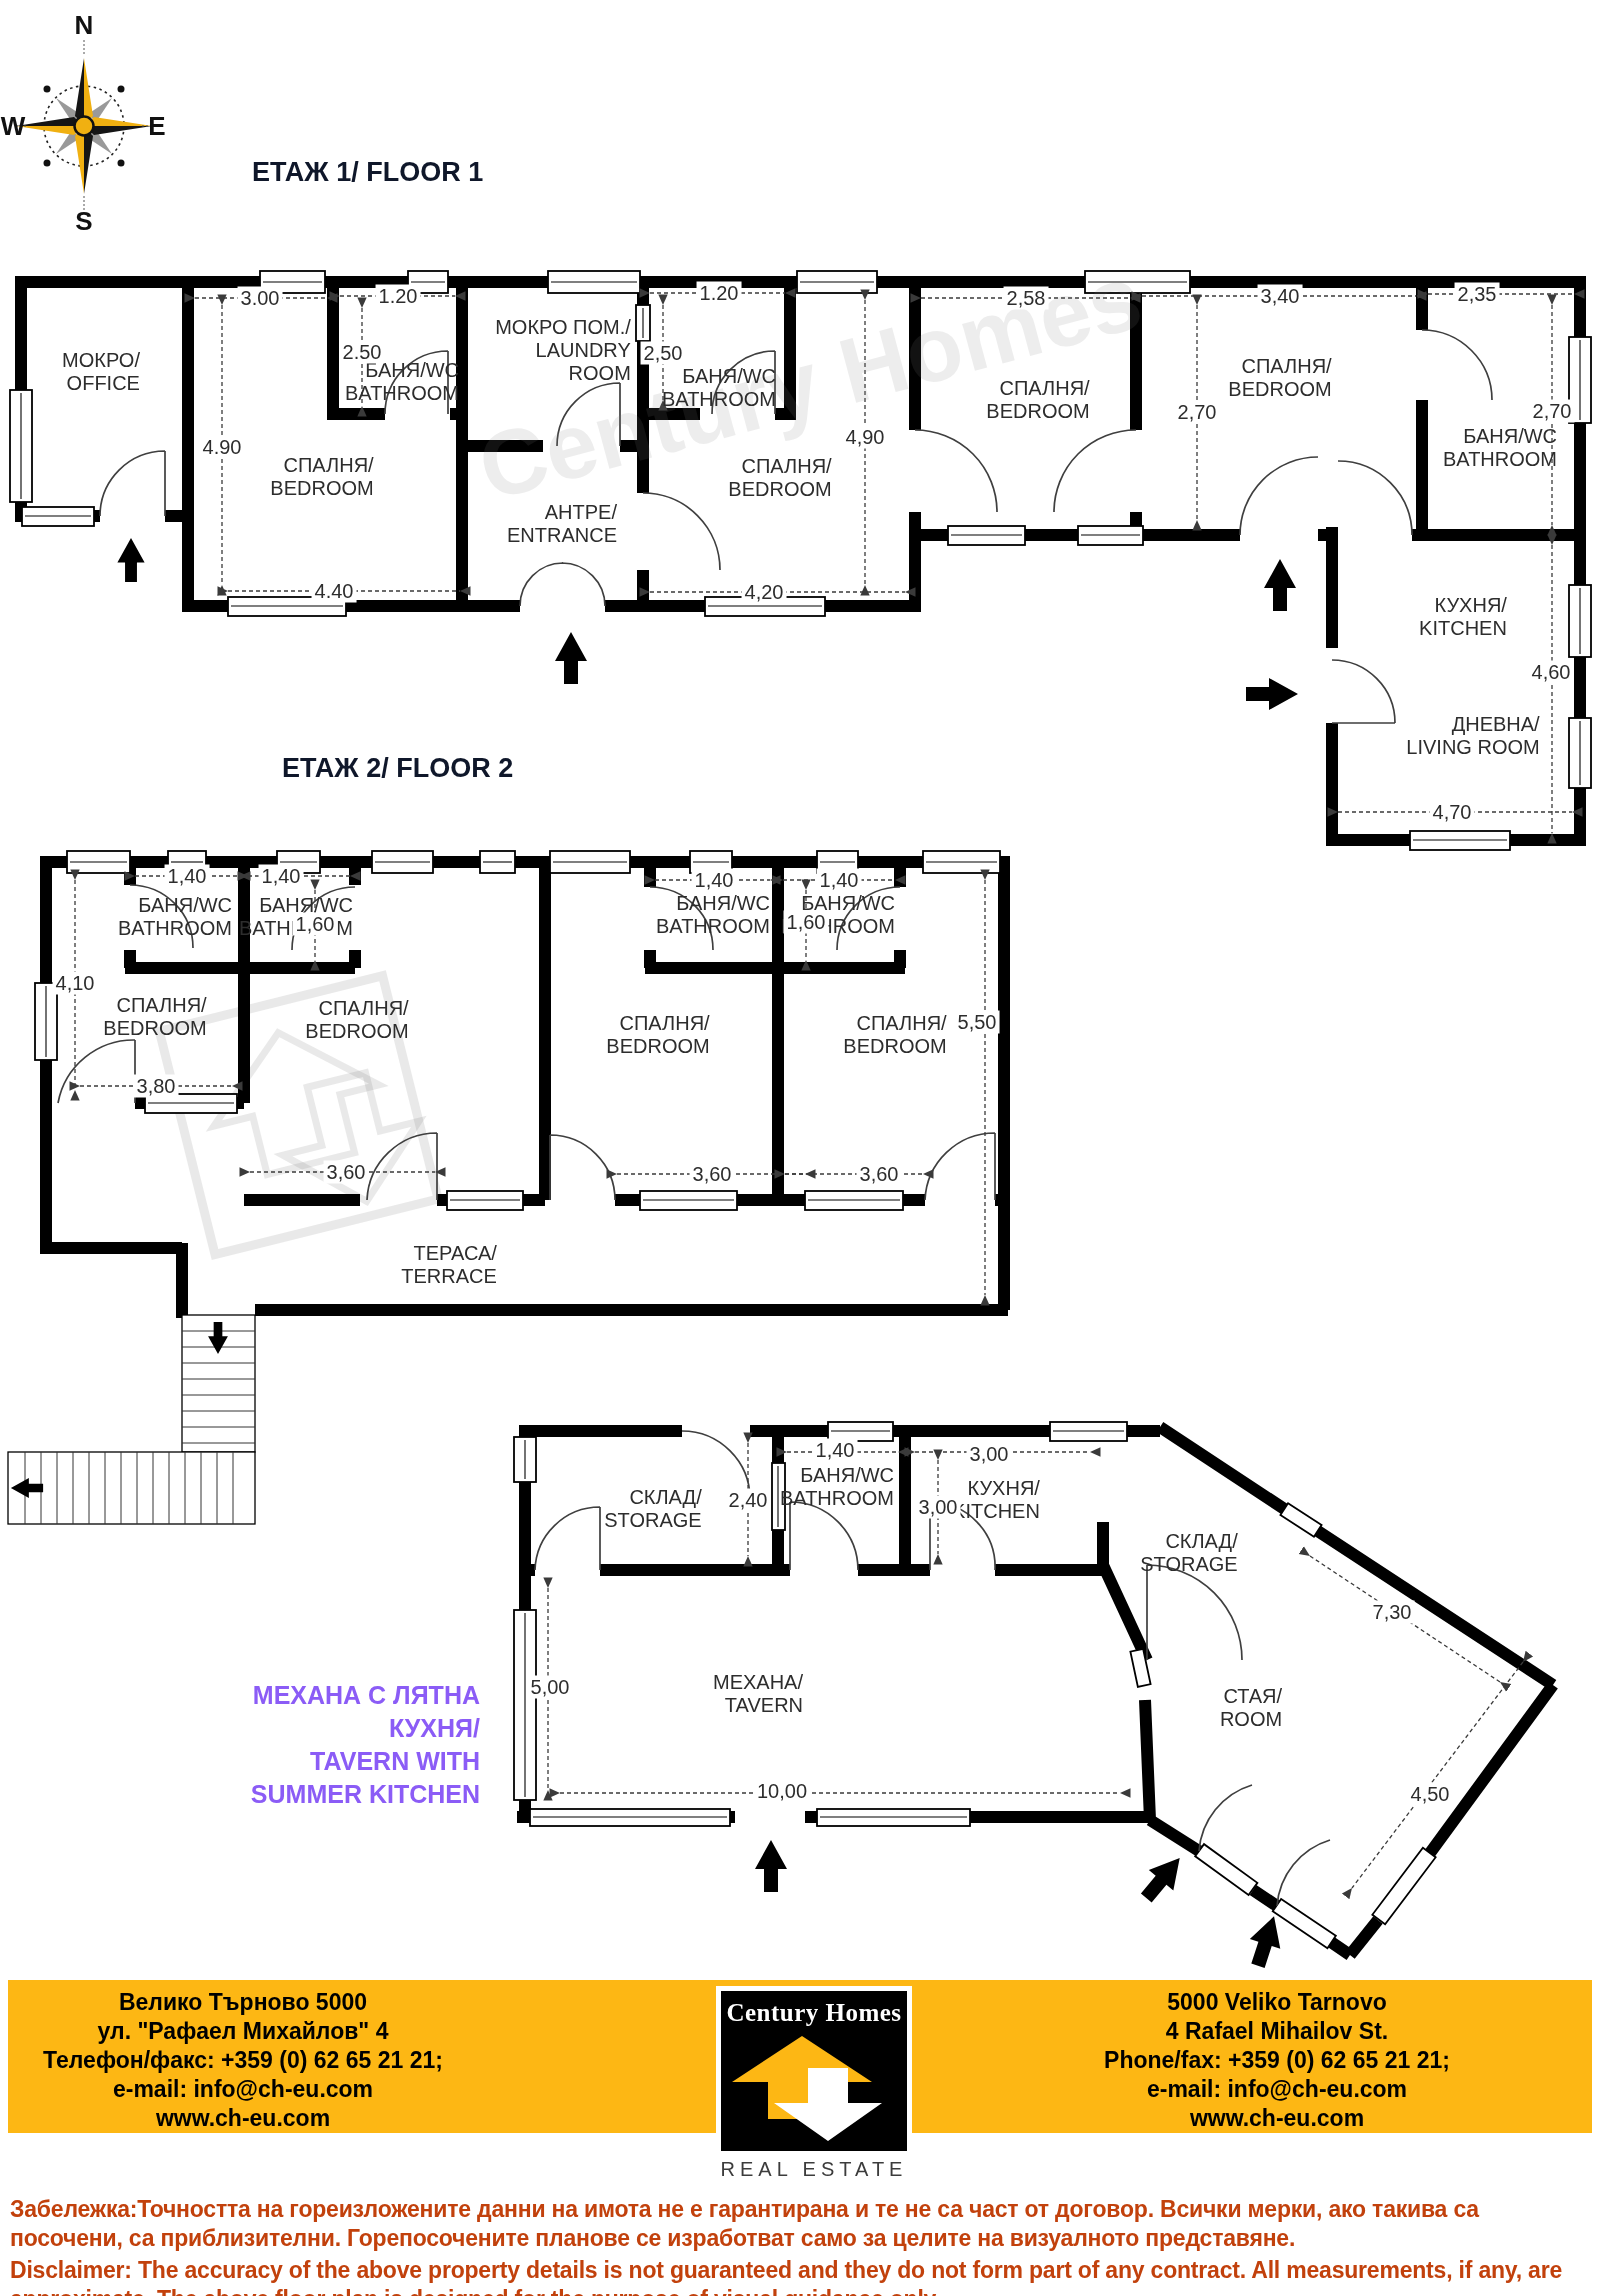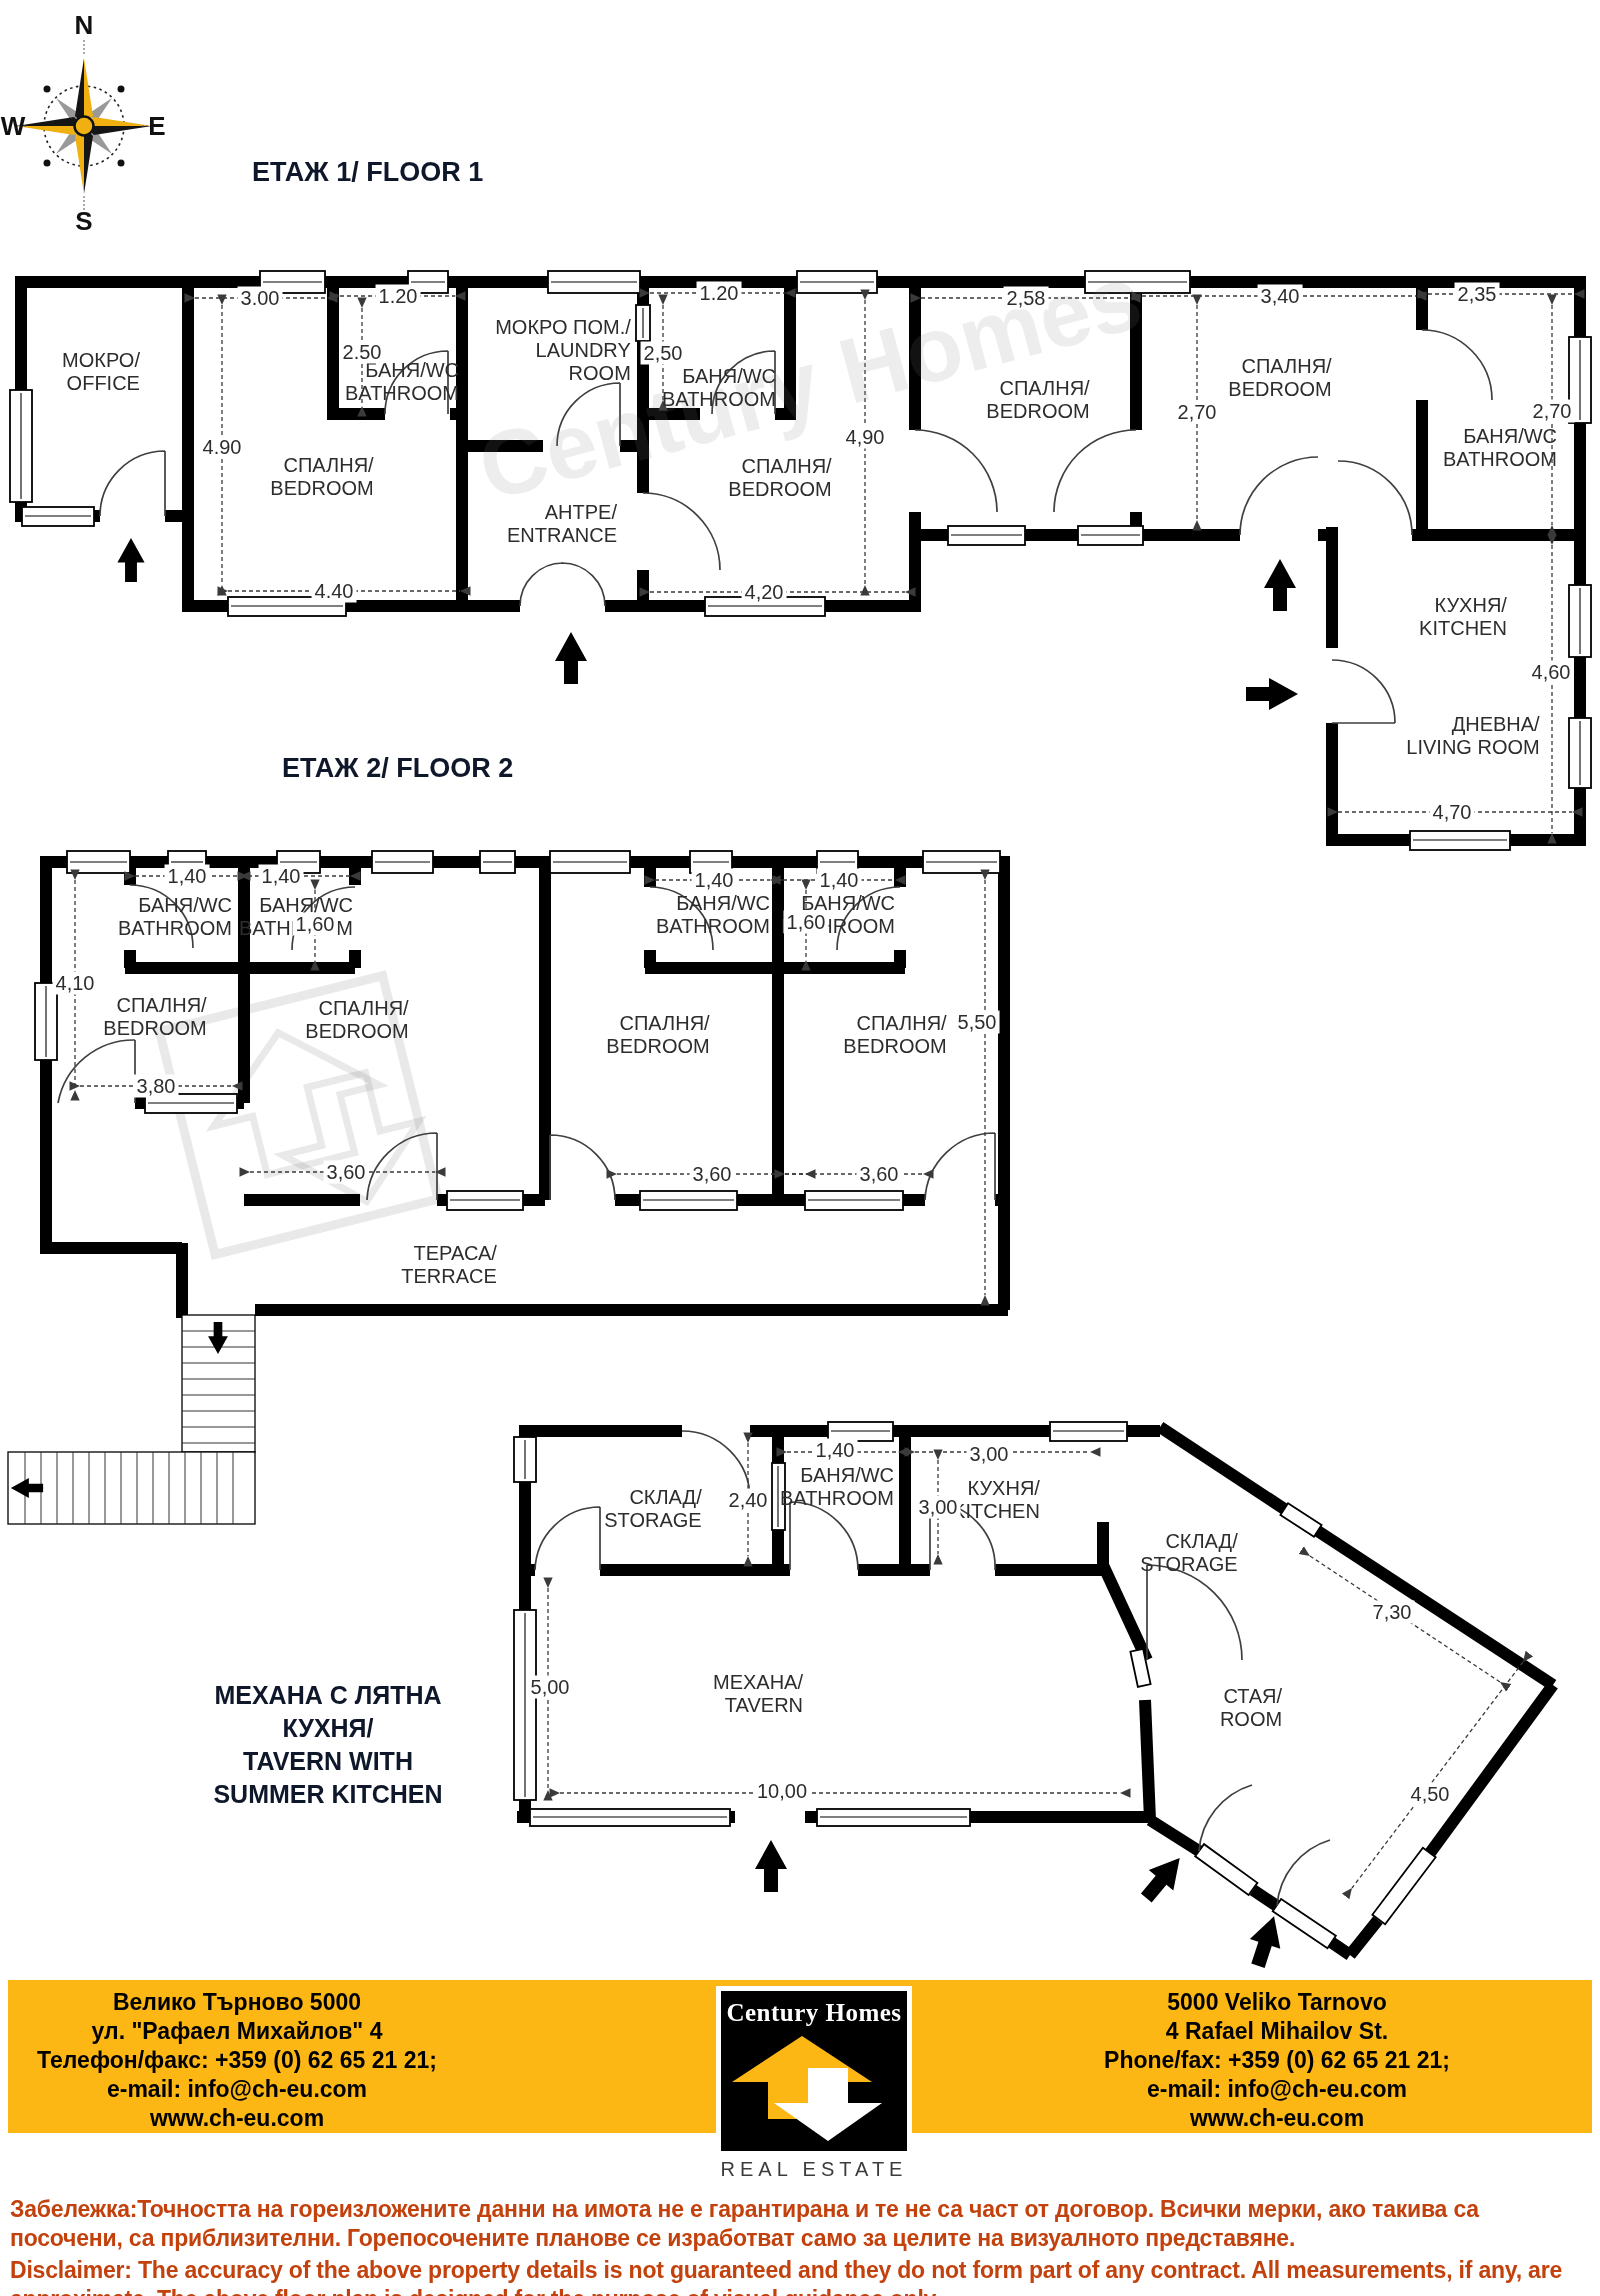--- a/index.html
+++ b/index.html
@@ -16,26 +16,26 @@
   .stair{stroke:#000;stroke-width:1.3;fill:#fff}
   .stl{stroke:#333;stroke-width:1px}
   .rl{position:absolute;transform:translate(-50%,-50%);text-align:right;
       font-size:20px;line-height:23px;color:#2d2d2d;white-space:nowrap;z-index:3}
   .dm{position:absolute;transform:translate(-50%,-50%);font-size:20px;color:#2d2d2d;
       background:#fff;padding:0 3px;white-space:nowrap;z-index:3}
   .ttl{position:absolute;font-weight:bold;font-size:27px;color:#0f172a;white-space:nowrap;z-index:3}
   .cletter{position:absolute;transform:translate(-50%,-50%);font-weight:bold;font-size:26px;color:#111;z-index:3}
   .wm{position:absolute;font-weight:bold;font-size:92px;color:rgba(125,125,125,0.14);
       white-space:nowrap;transform:rotate(-15deg);z-index:1}
-  .tavttl{position:absolute;left:160px;top:1679px;width:336px;text-align:center;
-      font-weight:bold;font-size:25px;line-height:33px;color:#0f172a;z-index:3}
+  .tavttl{position:absolute;left:144px;top:1679px;width:336px;text-align:right;
+      font-weight:bold;font-size:25px;line-height:33px;color:#8b5cf6;z-index:3}
   .band{position:absolute;left:8px;top:1980px;width:1584px;height:153px;background:#FDB714;z-index:2}
   .fblock{position:absolute;text-align:center;font-weight:bold;font-size:23px;
       line-height:29px;color:#000;z-index:4}
-  .fleft{left:4px;top:1988px;width:466px}
+  .fleft{left:10px;top:1988px;width:466px}
   .fright{left:1046px;top:1988px;width:462px}
   .logo{position:absolute;left:716px;top:1986px;background:#fff;padding:5px;z-index:4}
   .logo-inner{width:186px;height:160px;background:#000;text-align:center}
   .logo-brand{color:#fff;font-family:"Liberation Serif",serif;font-weight:bold;
       font-size:25px;padding-top:8px;letter-spacing:0.5px}
   .logo-tag{position:absolute;left:700px;top:2158px;width:228px;text-align:center;
       font-size:20px;letter-spacing:5px;color:#3c3c3c;z-index:4}
   .disc{position:absolute;left:10px;width:1582px;font-weight:bold;font-size:23px;
       line-height:29px;color:#c2410c;letter-spacing:-0.2px;z-index:3}
 </style>

